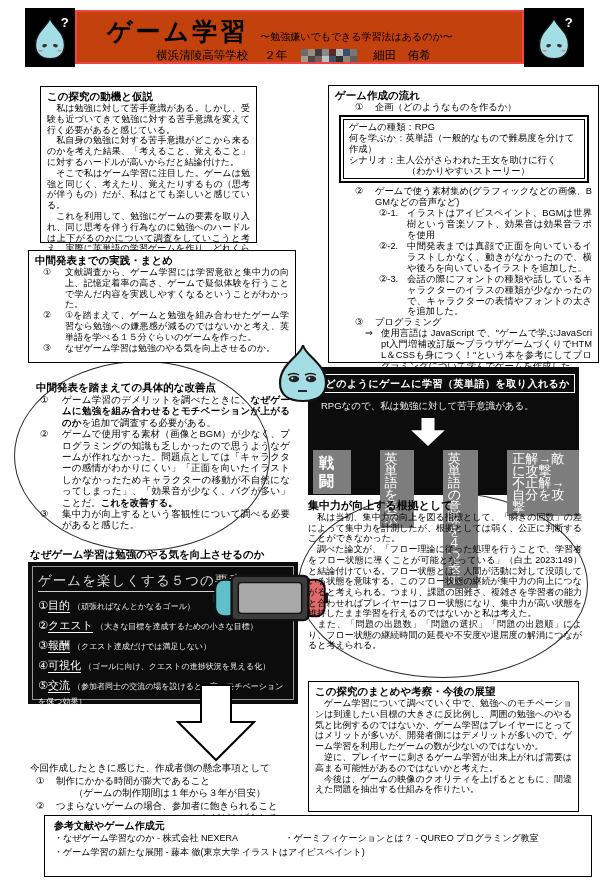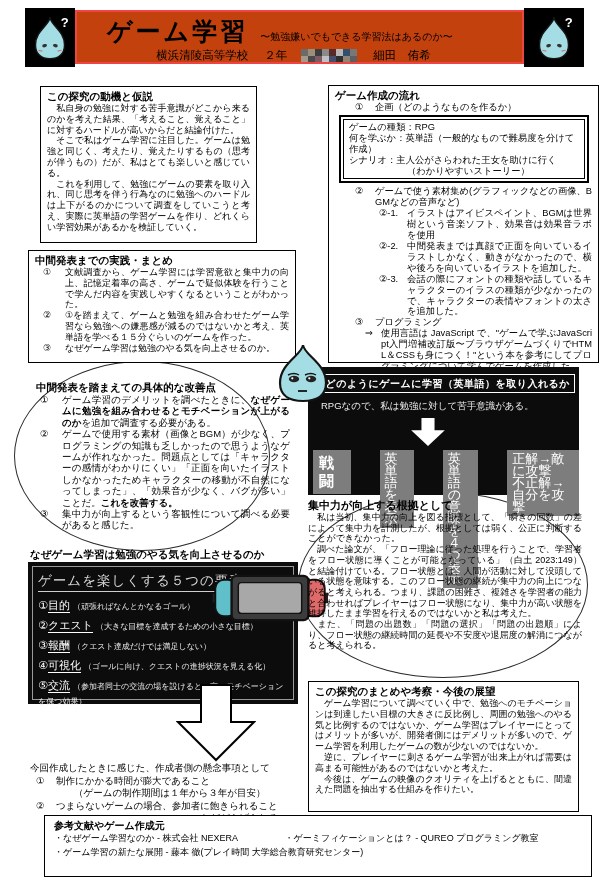--- a/index.html
+++ b/index.html
@@ -140,20 +140,21 @@
       <ellipse cx="23" cy="42" rx="3.2" ry="2.1" fill="#333" transform="rotate(-14 23 42)"></ellipse>
       <ellipse cx="37" cy="42" rx="3.2" ry="2.1" fill="#333" transform="rotate(14 37 42)"></ellipse>
       <path d="M15 48 l5 1.2" stroke="#c97878" stroke-width="1.6" fill="none"></path>
       <path d="M45 48 l-5 1.2" stroke="#c97878" stroke-width="1.6" fill="none"></path>
       <text x="44" y="18" font-size="17" font-weight="bold" fill="#fff">?</text>
     </svg>
   </div>
 
   <div class="abs bbox" style="left:40px; top:86px; width:217px; height:157px;">
     <div class="sec-h">この探究の動機と仮説</div>
+    <div class="txt">　私は勉強に対して苦手意識がある。しかし、受験も近づいてきて勉強に対する苦手意識を変えて行く必要があると感じている。</div>
     <div class="txt">　私自身の勉強に対する苦手意識がどこから来るのかを考えた結果、「考えること、覚えること」に対するハードルが高いからだと結論付けた。</div>
     <div class="txt">　そこで私はゲーム学習に注目した。ゲームは勉強と同じく、考えたり、覚えたりするもの（思考が伴うもの）だが、私はとても楽しいと感じている。</div>
     <div class="txt">　これを利用して、勉強にゲームの要素を取り入れ、同じ思考を伴う行為なのに勉強へのハードルは上下がるのかについて調査をしていこうと考え、実際に英単語の学習ゲームを作り、どれくらい学習効果があるかを検証していく。</div>
   </div>
 
   <div class="abs bbox" style="left:28px; top:250px; width:268px; height:113px;">
     <div class="sec-h">中間発表までの実践・まとめ</div>
     <div class="txt li">
       <span class="mk">①</span>
       <span>文献調査から、ゲーム学習には学習意欲と集中力の向上、記憶定着率の高さ、ゲームで疑似体験を行うことで学んだ内容を実践しやすくなるということがわかった。</span>
@@ -317,16 +318,16 @@
     <div class="txt">　逆に、プレイヤーに刺さるゲーム学習が出来上がれば需要は高まる可能性があるのではないかと考えた。</div>
     <div class="txt">　今後は、ゲームの映像のクオリティを上げるとともに、間違えた問題を抽出する仕組みを作りたい。</div>
   </div>
 
   <div class="abs bbox refs">
     <div class="sec-h">参考文献やゲーム作成元</div>
     <div class="rline">
       <span class="r1a">・なぜゲーム学習なのか - 株式会社 NEXERA</span>
       <span>・ゲーミフィケーションとは？ - QUREO プログラミング教室</span>
     </div>
-    <div class="rline">・ゲーム学習の新たな展開 - 藤本 徹(プレイ時間 大学総合教育研究センター)</div>
+    <div class="rline">・ゲーム学習の新たな展開 - 藤本 徹(東京大学 イラストはアイビスペイント)</div>
   </div>
 
 </div>
 
 </body></html>

